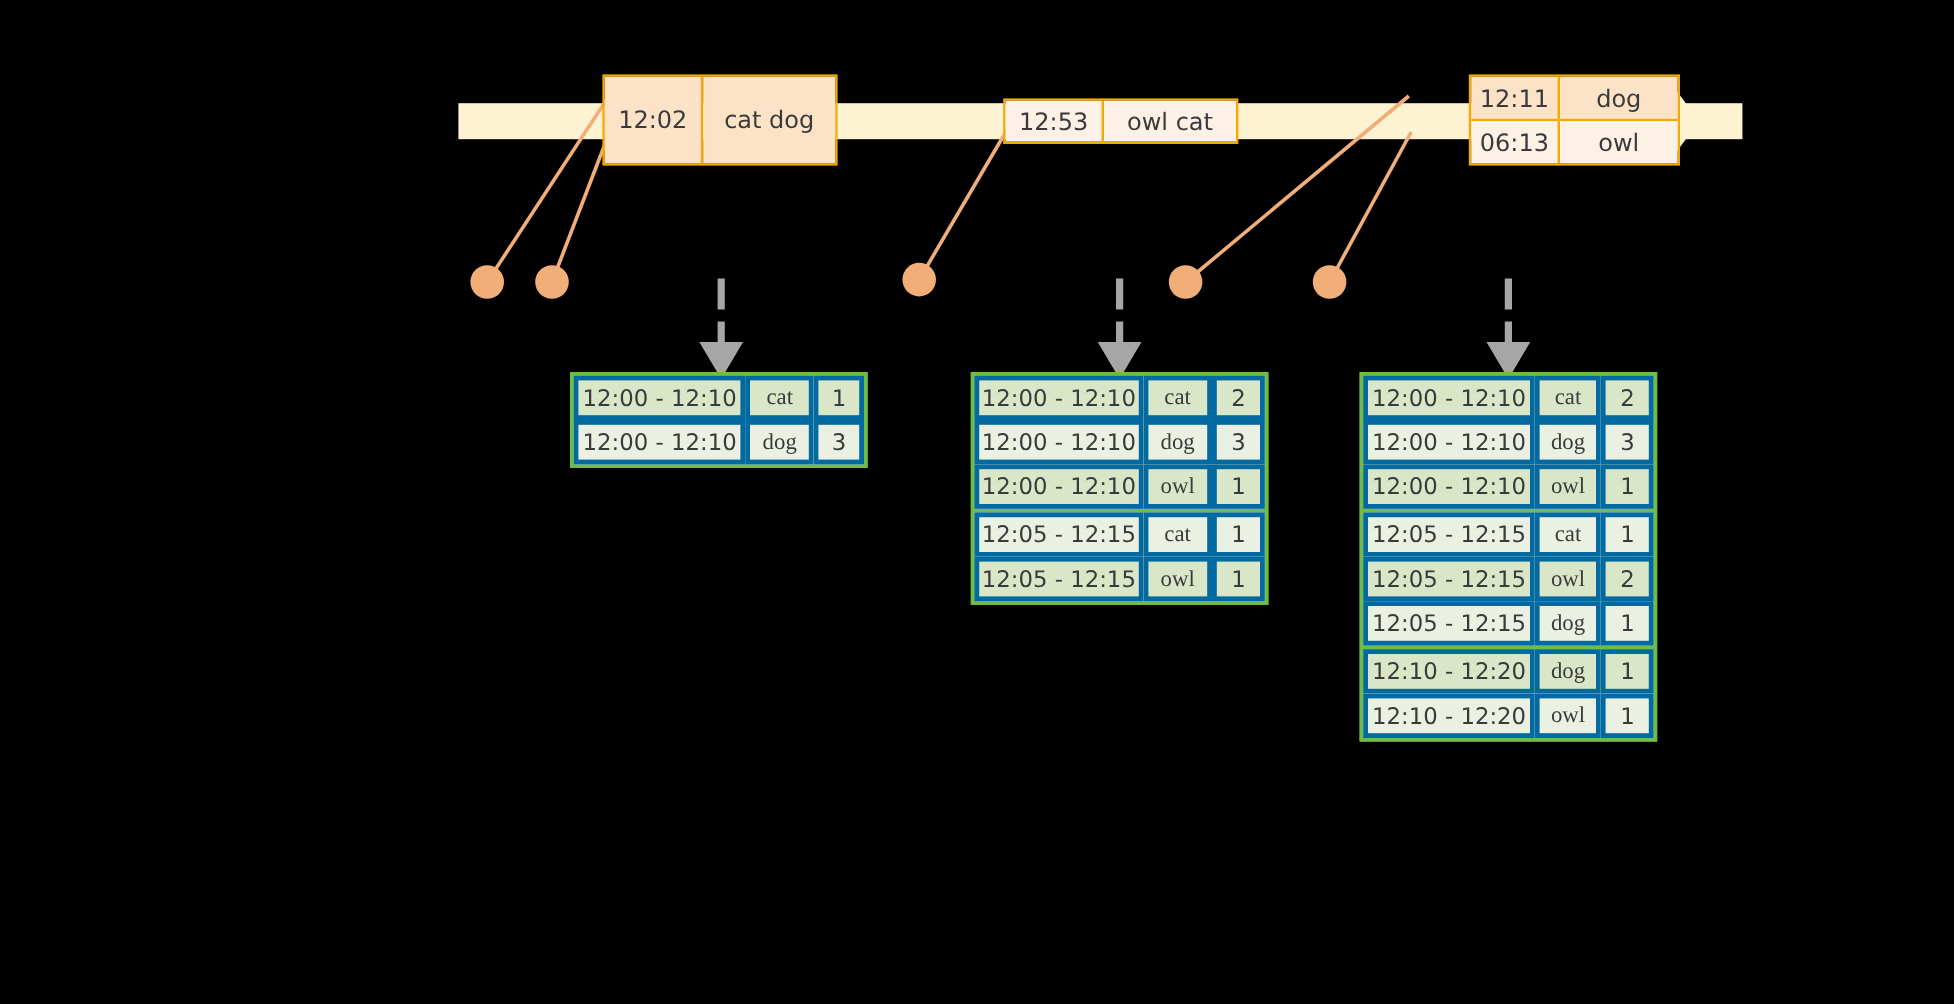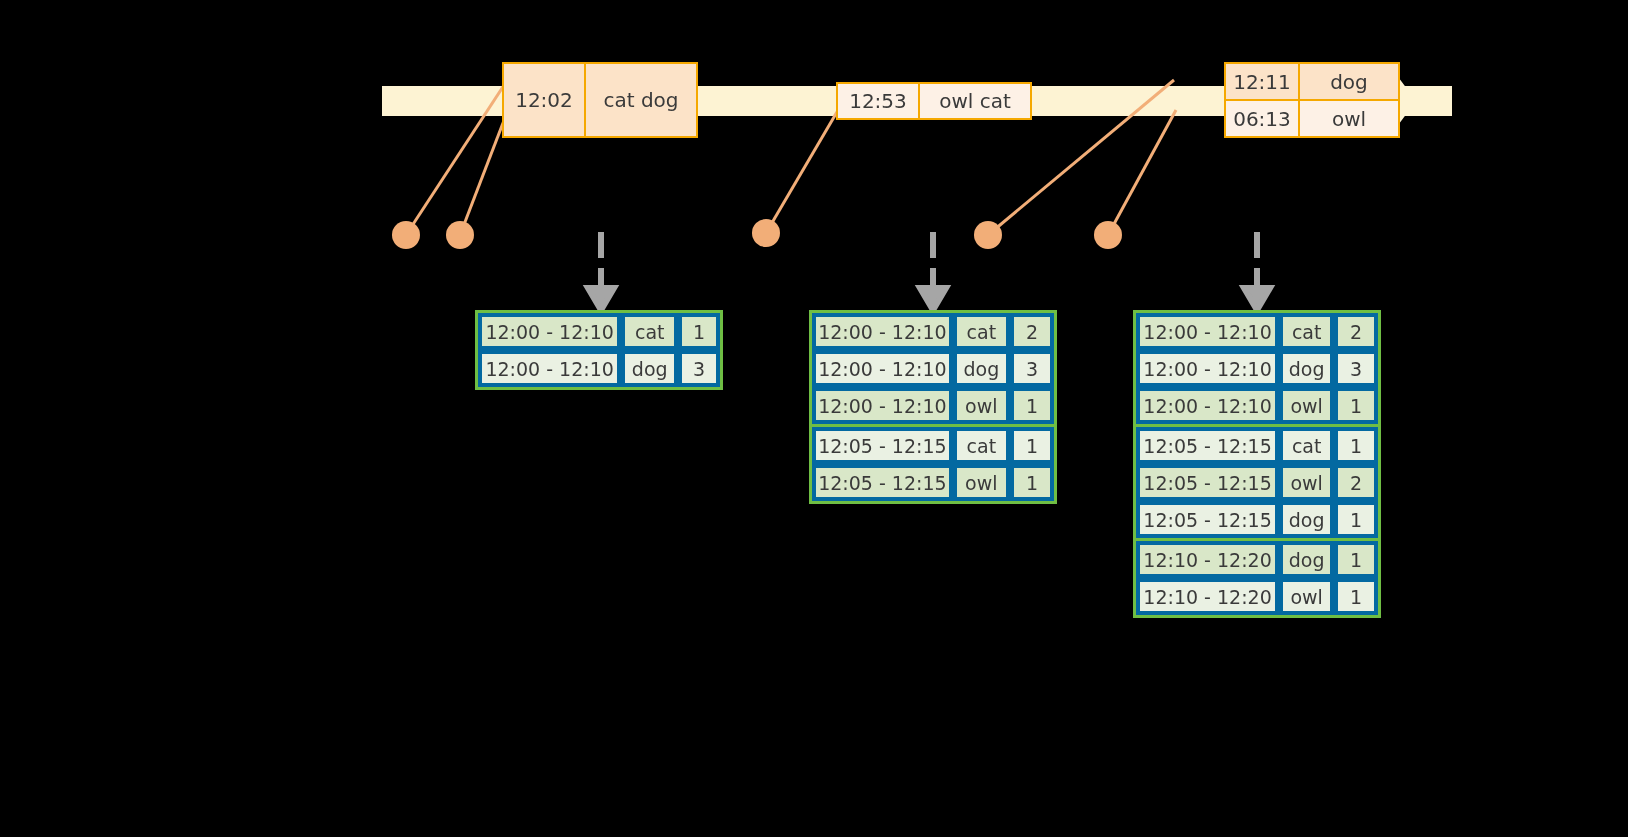--- a/index.html
+++ b/index.html
@@ -31,21 +31,21 @@
   .tbl{position:absolute;border:3px solid #6FBE44;box-sizing:border-box;
        background:#6FBE44;display:flex;flex-direction:column;}
   .trow{display:flex;}
   .tcell{font-size:19px;color:#3a3a3a;display:flex;align-items:center;
          justify-content:center;box-sizing:border-box;
          border:4px solid #0369a1;}
   .g-dark .tcell{background:#D9E7C8;}
   .g-light .tcell{background:#EAF1E3;}
   .grp-end{border-bottom:3px solid #6FBE44;}
   .c-win{width:152px;}
-  .c-key{width:60px;}
+  .c-key{width:60px;font-family:Liberation Serif, serif;}
   .c-cnt{width:44px;}
   .tbl2 .c-win{width:148px;}
   .tbl2 .c-key{width:60px;}
   .tbl2 .c-cnt{width:46px;}
   .tbl3 .c-win{width:148px;}
   .tbl3 .c-key{width:57px;}
   .tbl3 .c-cnt{width:45px;}
 </style>
 </head>
 <body>

